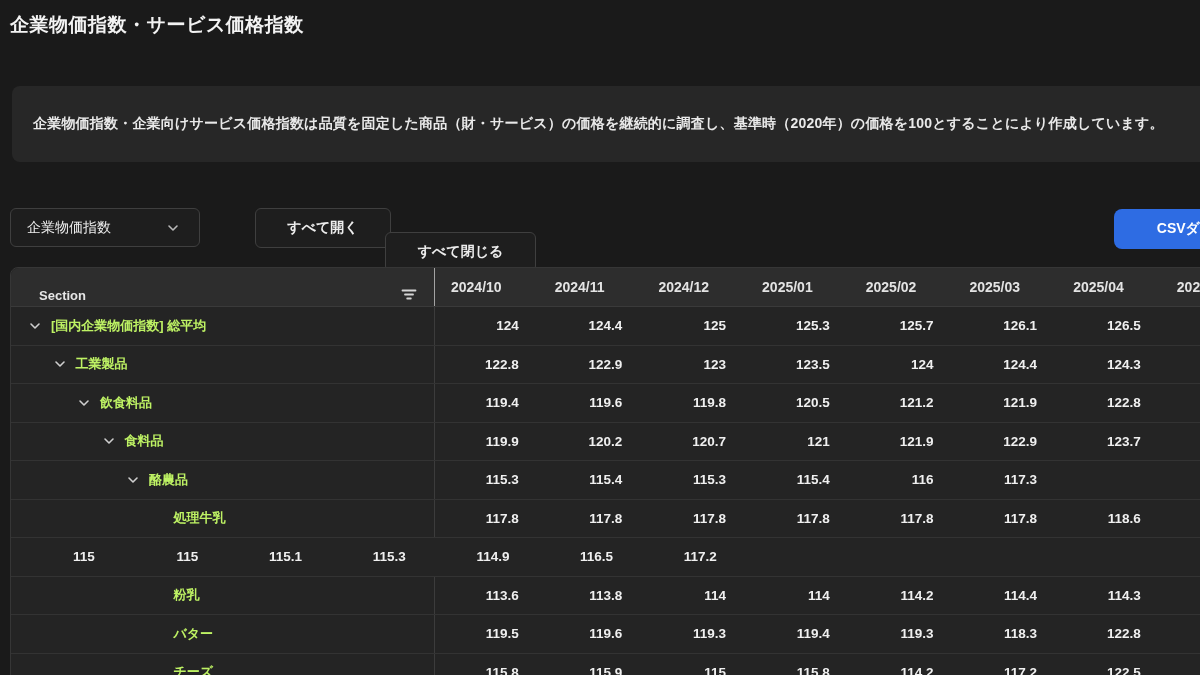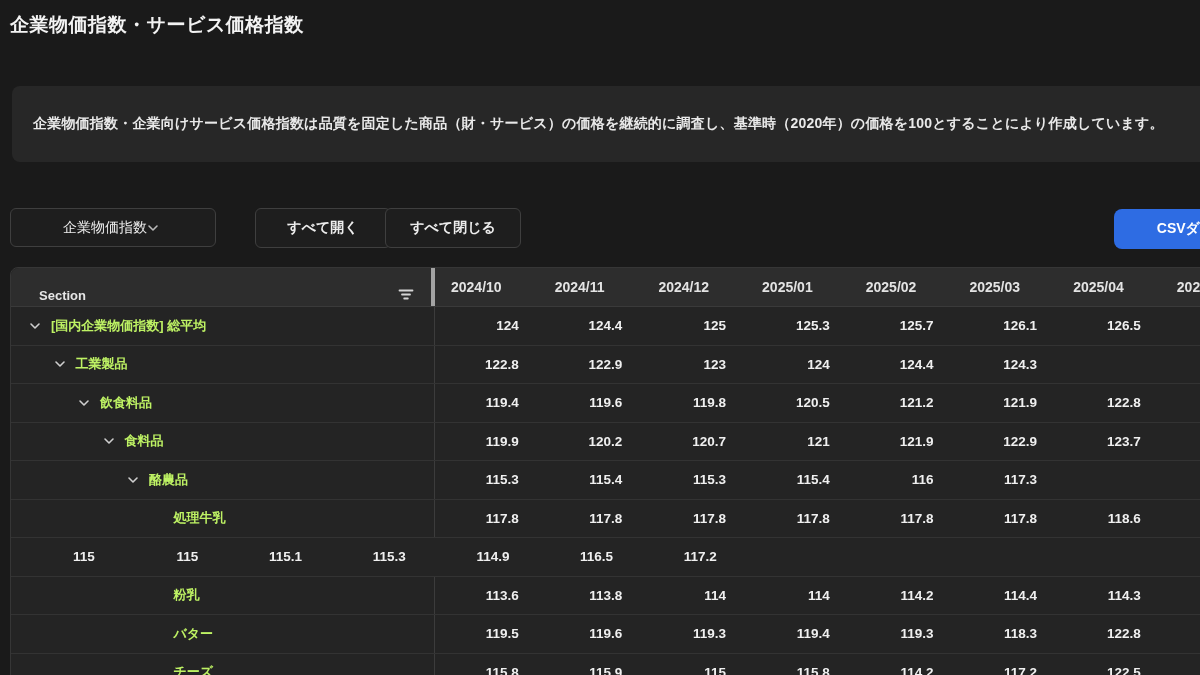--- a/index.html
+++ b/index.html
@@ -16,40 +16,40 @@
   }
   .info-box {
     position:absolute; left:12px; top:86px; width:1228px; height:76px;
     background:#272727; border-radius:8px;
     display:flex; align-items:center; padding:0 24px 0 21px;
     font-size:14px; font-weight:600; color:#e9e9e9; letter-spacing:.2px;
   }
   .ctl { position:absolute; top:208px; height:40px; border:1px solid #3f3f3f;
     border-radius:6px; background:#1e1e1e; color:#ededed; font-size:14px;
     display:flex; align-items:center; cursor:pointer; }
-  .dropdown { left:10px; width:206px; height:39px; justify-content:center;
+  .dropdown { left:10px; width:190px; height:39px; justify-content:space-between;
     padding:0 10px 0 16px; font-weight:500; }
   .btn-open { left:255px; width:136px; justify-content:center; font-weight:600; }
-  .btn-close { left:385px; width:136px; justify-content:center; font-weight:600; }
+  .btn-close { left:385px; width:151px; justify-content:center; font-weight:600;margin-top:24px; }
   .btn-csv {
     position:absolute; left:1114px; top:209px; width:200px; height:40px;
     border:none; border-radius:8px; color:#ffffff;
     font-size:14px; font-weight:600; display:flex; align-items:center;
     justify-content:center; cursor:pointer;
   }
   .grid {
     position:absolute; left:10px; top:267px; width:1254px;
     background:#242424; border:1px solid #363636; border-radius:8px 8px 0 0;
   }
   .thead {
     display:flex; height:39px; background:#2d2d2d;
     border-bottom:1px solid #3a3a3a; border-radius:8px 8px 0 0;
   }
   .section-th {
-    flex:0 0 424px; border-right:4px solid #a3a3a3;
+    flex:0 0 424px; border-right:1px solid #a3a3a3;
     display:flex; align-items:center; justify-content:space-between;
     padding:17px 17px 0 28px; font-size:13px; font-weight:700; color:#e6e6e6;
   }
   .month-th {
     flex:0 0 103.7px; display:flex; align-items:center; padding-left:16px;
     font-size:14px; font-weight:700; color:#e3e3e3; white-space:nowrap; cursor:pointer;
   }
   .trow { display:flex; height:38.5px; border-bottom:1px solid #333333; background:#242424; }
   .section-cell {
     flex:0 0 424px; border-right:1px solid #3c3c3c;
@@ -132,20 +132,21 @@
           <span class="icon-slot">
             <svg width="12" height="8" viewBox="0 0 12 8">
               <path d="M2 2l4 4 4-4" fill="none" stroke="#cfcfcf" stroke-width="1.6" stroke-linecap="round" stroke-linejoin="round"></path>
             </svg>
           </span>
           <span>工業製品</span>
         </div>
         <div class="vcell">122.8</div>
         <div class="vcell">122.9</div>
         <div class="vcell">123</div>
+        <div class="vcell">123.5</div>
         <div class="vcell">124</div>
         <div class="vcell">124.4</div>
         <div class="vcell">124.3</div>
       </div>
       <div class="trow">
         <div class="section-cell" style="padding-left: 67px;">
           <span class="icon-slot">
             <svg width="12" height="8" viewBox="0 0 12 8">
               <path d="M2 2l4 4 4-4" fill="none" stroke="#cfcfcf" stroke-width="1.6" stroke-linecap="round" stroke-linejoin="round"></path>
             </svg>

